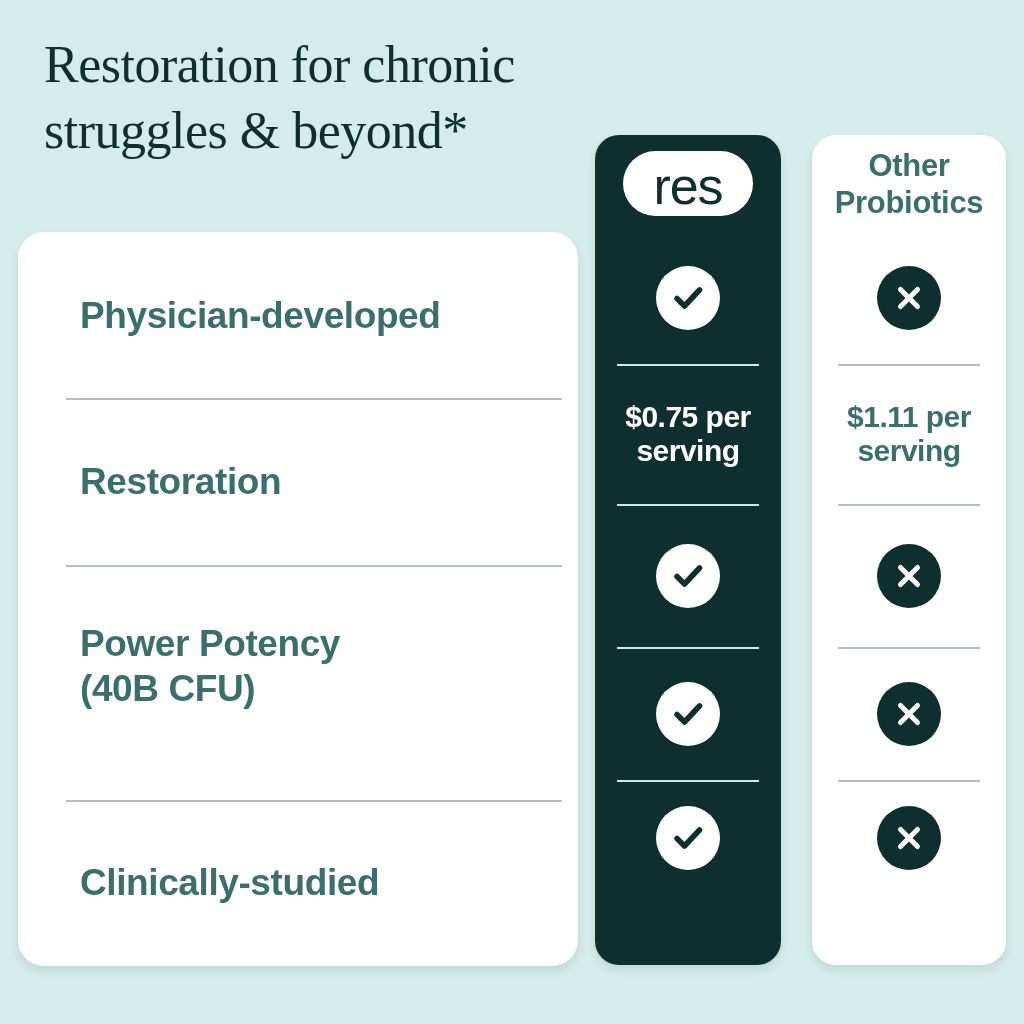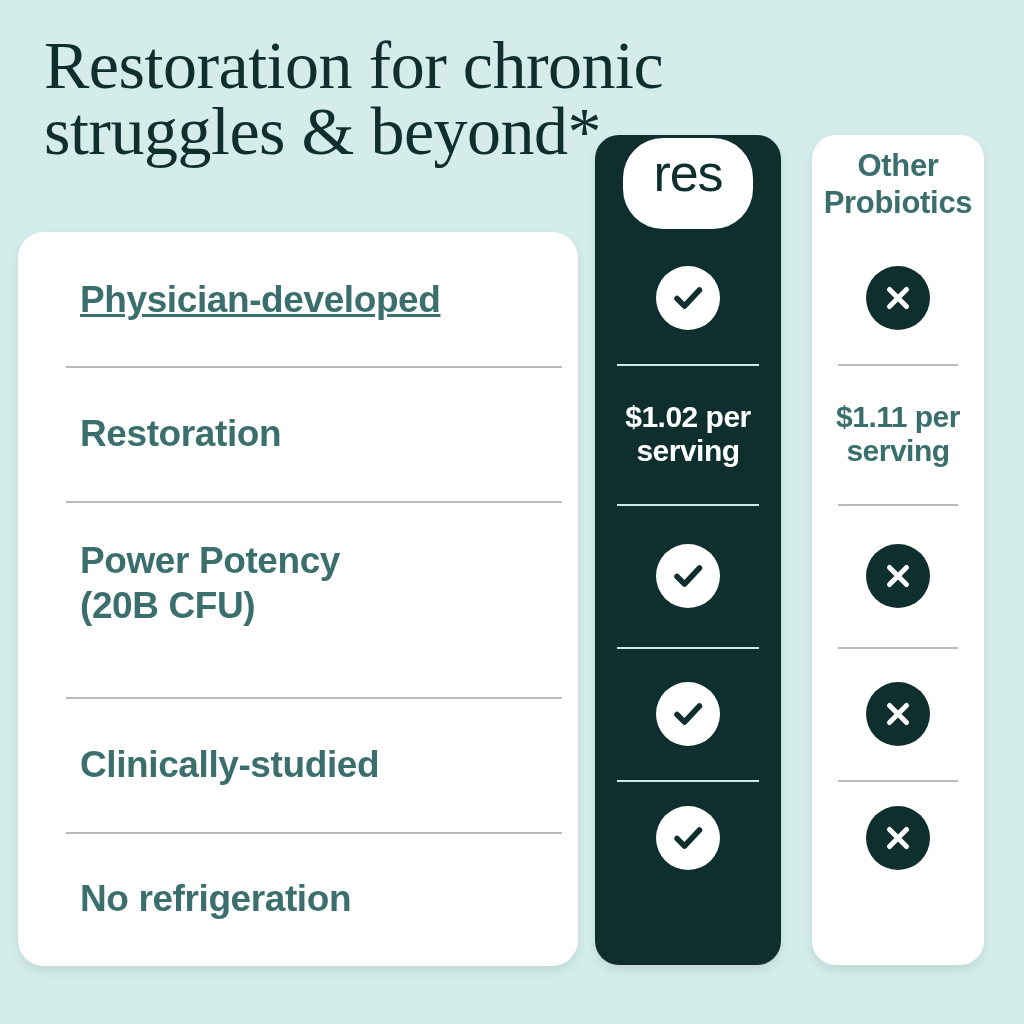--- a/index.html
+++ b/index.html
@@ -20,21 +20,21 @@
     background: #d4ecea;
   }
 
   
   .headline {
     position: absolute;
     left: 44px;
     top: 32px;
     width: 640px;
     font-family: "Liberation Serif", "DejaVu Serif", serif;
-    font-size: 68px;
+    font-size: 52px;
     line-height: 66px;
     letter-spacing: -0.5px;
     color: #0f2e2e;
     white-space: pre-line;
   }
 
   
   .card {
     position: absolute;
     border-radius: 26px;
@@ -51,21 +51,21 @@
     left: 595px;
     top: 135px;
     width: 186px;
     height: 830px;
     background: #0f2e2e;
     border-radius: 24px;
   }
   .card-other {
     left: 812px;
     top: 135px;
-    width: 172px;
+    width: 194px;
     height: 830px;
     background: #ffffff;
     border-radius: 24px;
   }
 
   
   .feature-list {
     position: absolute;
     left: 44px;
     top: 0;
@@ -114,21 +114,21 @@
     display: flex;
     align-items: center;
     justify-content: center;
     width: 100%;
   }
 
   .res-pill {
     background: #ffffff;
     color: #0f2e2e;
     border-radius: 40px;
-    padding: 9px 30px 30px 30px;
+    padding: 9px 30px 4px 30px;
     font-size: 52px;
     line-height: 52px;
     font-weight: normal;
     letter-spacing: -1px;
   }
 
   .other-title {
     color: #3a6f6d;
     font-size: 31px;
     line-height: 37px;
@@ -196,51 +196,50 @@
 <body>
 
 <div id="stage">
 
   <div class="headline">Restoration for chronic
 struggles &amp; beyond*</div>
 
   <div class="card card-features">
     <div class="feature-list">
 
-      <div class="feature-row" style="flex:1 1 0;text-decoration:underline;">Physician-developed</div>
+      <div class="feature-row" style="flex:1 1 0;">Physician-developed</div>
 
       <div class="feature-row" style="flex:1 1 0;">Restoration</div>
 
       <div class="feature-row" style="flex:1.22 1 0;">Power Potency
-(20B CFU)</div>
+(40B CFU)</div>
 
       <div class="feature-row" style="flex:1 1 0;margin-top:32px;">Clinically-studied</div>
 
-      <div class="feature-row" style="flex:1 1 0;">No refrigeration</div>
 
     </div>
   </div>
 
   <div class="card card-res">
     <div class="col-inner">
 
       <div class="col-header" style="height:97px;">
         <span class="res-pill">res</span>
       </div>
 
       <div class="cell" style="height:132px;">
         <span class="mark mark-check">
           <svg width="36" height="36" viewBox="0 0 36 36" aria-hidden="true">
             <path d="M7 18.5 L14.5 26 L29.5 10" fill="none" stroke="#0f2e2e" stroke-width="5.5" stroke-linecap="round" stroke-linejoin="round"></path>
           </svg>
         </span>
       </div>
 
       <div class="cell" style="height:140px;">
-        <span class="price price-res">$1.02 per
+        <span class="price price-res">$0.75 per
 serving</span>
       </div>
 
       <div class="cell" style="height:143px;">
         <span class="mark mark-check">
           <svg width="36" height="36" viewBox="0 0 36 36" aria-hidden="true">
             <path d="M7 18.5 L14.5 26 L29.5 10" fill="none" stroke="#0f2e2e" stroke-width="5.5" stroke-linecap="round" stroke-linejoin="round"></path>
           </svg>
         </span>
       </div>

